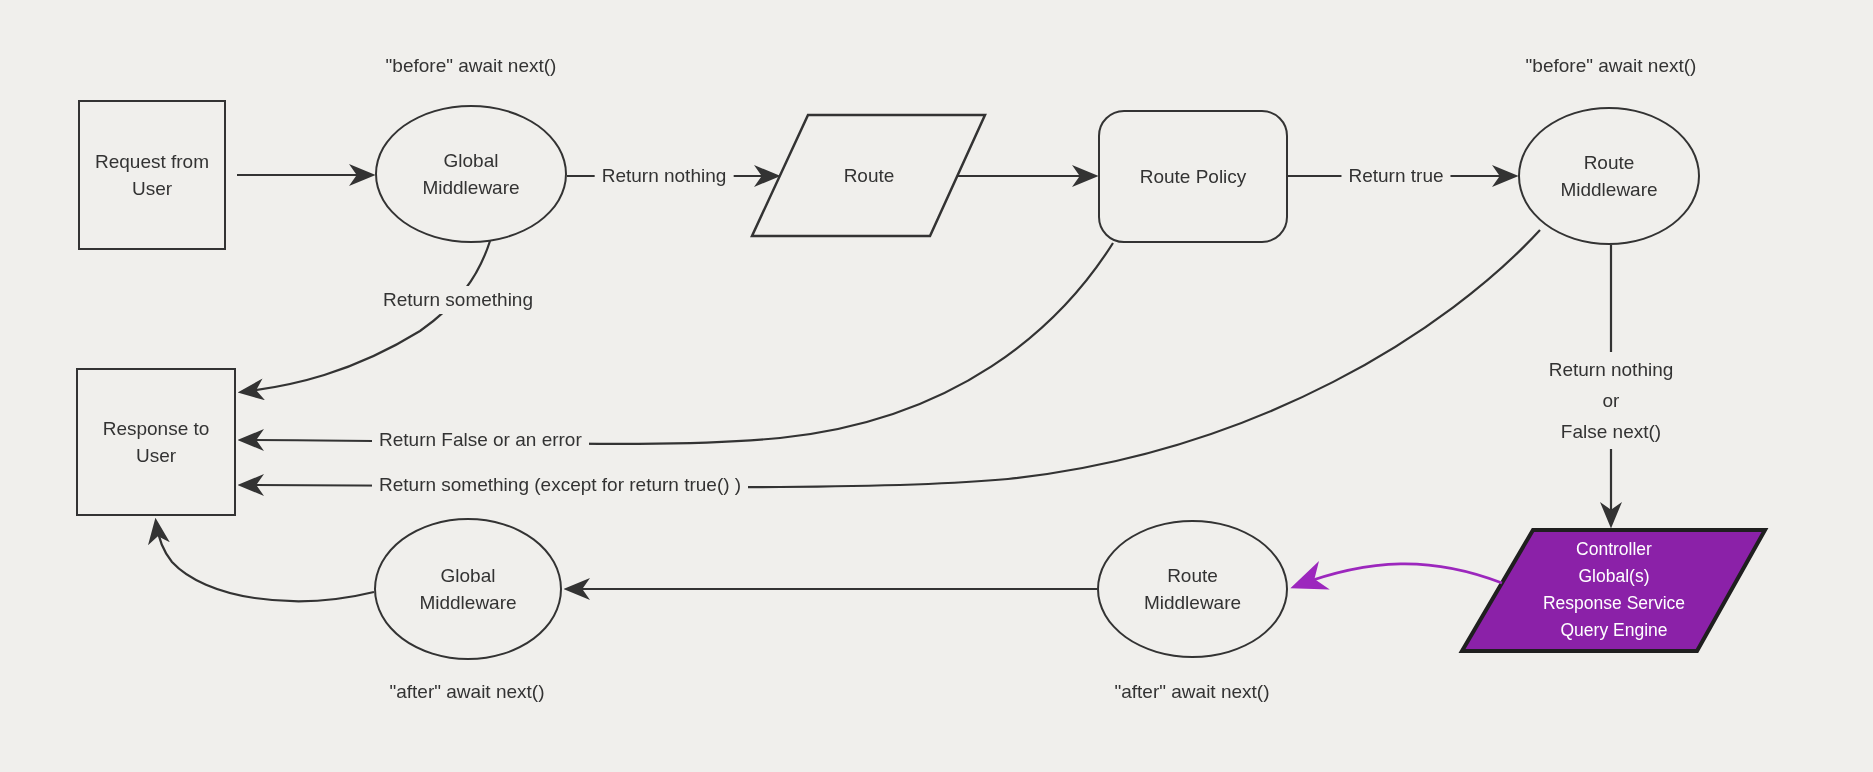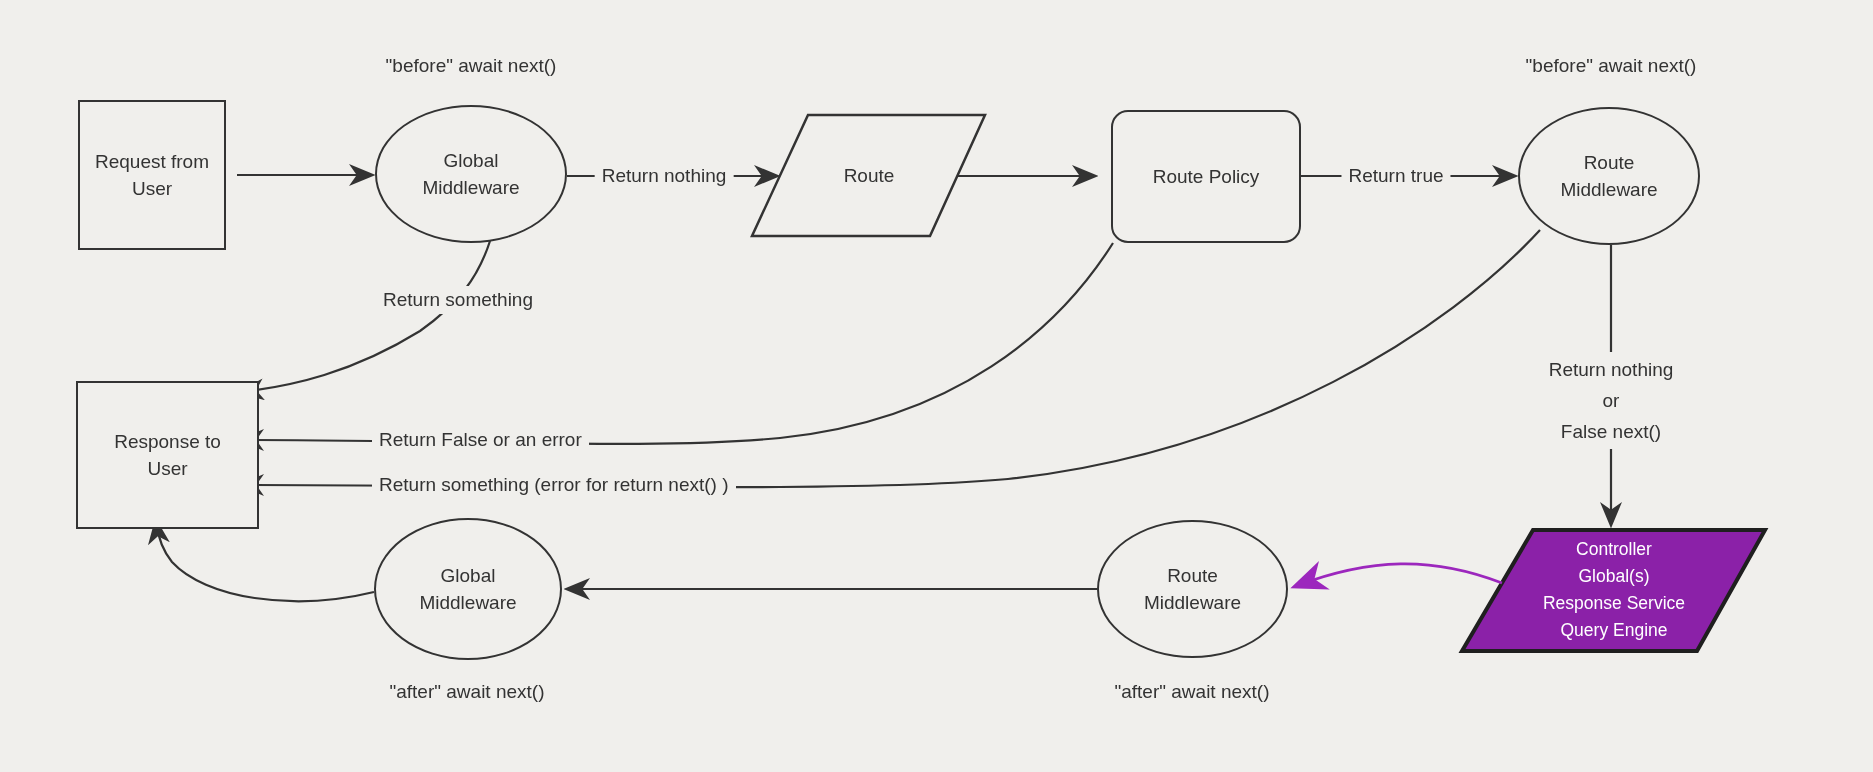--- a/index.html
+++ b/index.html
@@ -25,23 +25,23 @@
     text-align:center;
     font-size:19px;line-height:27px;
     color:#333333;
     box-sizing:border-box;
     background:#f0efec;
   }
   .rect{border:2.5px solid #333333;}
   .ellipse{border:2.5px solid #333333;border-radius:50%;}
   .n-request{left:78px;top:100px;width:148px;height:150px;}
   .n-globaltop{left:375px;top:105px;width:192px;height:138px;}
-  .n-routepolicy{left:1098px;top:110px;width:190px;height:133px;border-radius:17px;margin-left:13px;}
+  .n-routepolicy{left:1098px;top:110px;width:190px;height:133px;border-radius:26px;}
   .n-routemwtop{left:1518px;top:107px;width:182px;height:138px;}
-  .n-response{left:76px;top:368px;width:183px;height:148px;margin-top:13px;}
+  .n-response{left:76px;top:368px;width:160px;height:148px;}
   .n-routemwbottom{left:1097px;top:520px;width:191px;height:138px;}
   .n-globalbottom{left:374px;top:518px;width:188px;height:142px;}
 
   .lbl{
     position:absolute;
     font-size:19px;line-height:26px;
     color:#333333;
     white-space:nowrap;
     text-align:center;
   }
@@ -141,21 +141,21 @@
     <div>Response Service</div>
     <div>Query Engine</div>
   </div>
 
   <div class="lbl center lbl-before-left">"before" await next()</div>
   <div class="lbl center lbl-before-right">"before" await next()</div>
   <div class="lbl center mask lbl-return-nothing">Return nothing</div>
   <div class="lbl center mask lbl-return-true">Return true</div>
   <div class="lbl center mask lbl-return-something">Return something</div>
   <div class="lbl vmid mask lbl-return-false">Return False or an error</div>
-  <div class="lbl vmid mask lbl-return-except">Return something (error for return next() )</div>
+  <div class="lbl vmid mask lbl-return-except">Return something (except for return true() )</div>
 
   <div class="lbl lbl-nothing-next">
     <div>Return nothing</div>
     <div>or</div>
     <div>False next()</div>
   </div>
 
   <div class="lbl center lbl-after-left">"after" await next()</div>
   <div class="lbl center lbl-after-right">"after" await next()</div>
 

